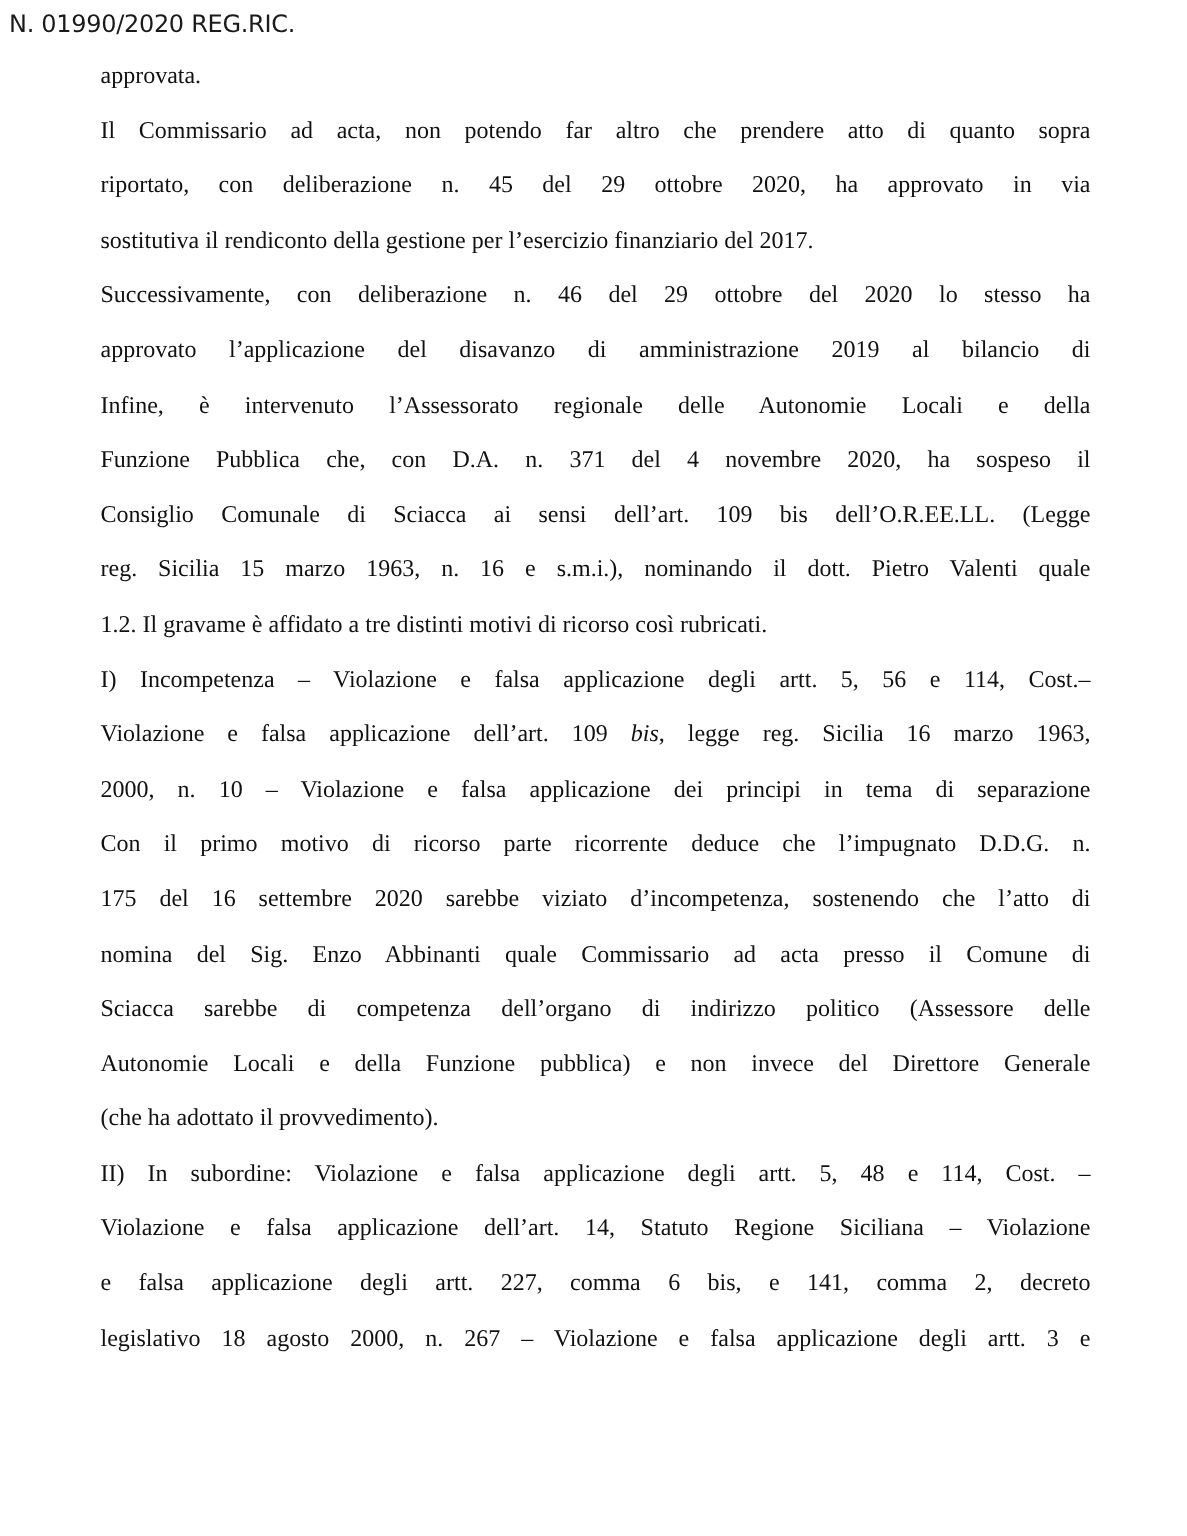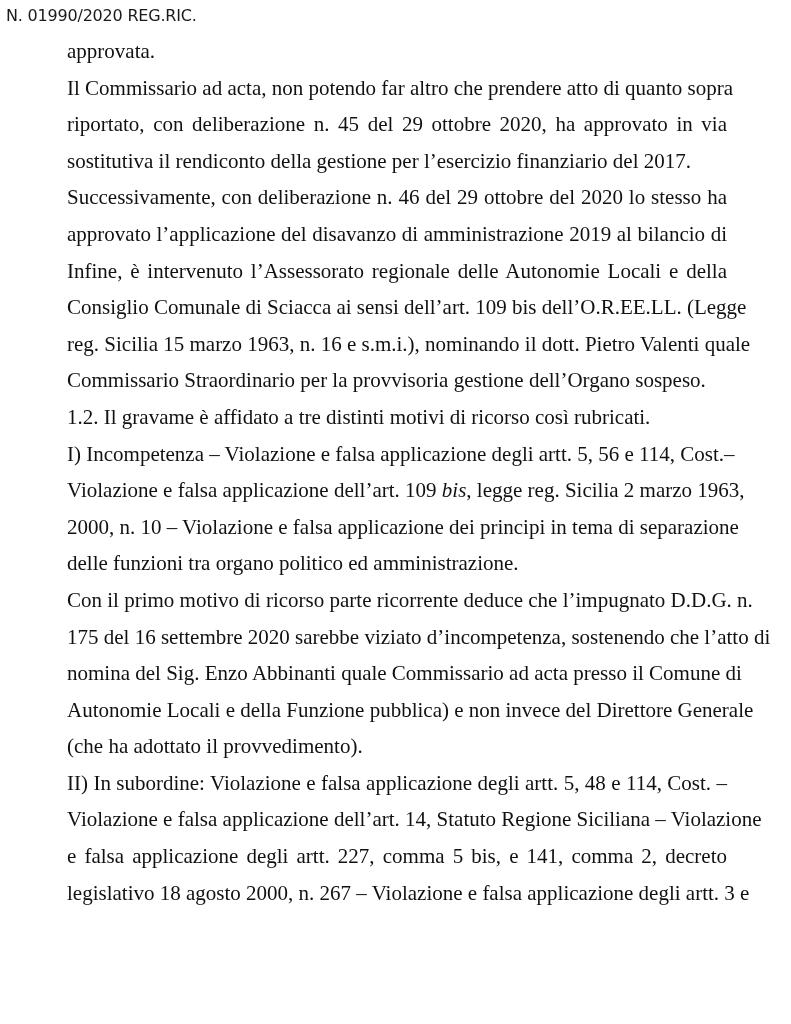--- a/index.html
+++ b/index.html
@@ -24,21 +24,21 @@
       color: #1a1a1a;
     }
     .page-body {
       position: absolute;
       left: 67px;
       top: 33px;
       width: 660px;
     }
     .line {
       font-family: "Liberation Serif", serif;
-      font-size: 21px;
+      font-size: 16px;
       line-height: 36.6px;
       height: 36.6px;
       white-space: nowrap;
       overflow: visible;
     }
     .line.just {
       text-align: justify;
       text-align-last: justify;
     }
     .line.last {
@@ -65,45 +65,45 @@
     <div class="line last">sostitutiva il rendiconto della gestione per l’esercizio finanziario del 2017.</div>
   </div>
 
   <div class="paragraph">
     <div class="line just">Successivamente, con deliberazione n. 46 del 29 ottobre del 2020 lo stesso ha</div>
     <div class="line just">approvato l’applicazione del disavanzo di amministrazione 2019 al bilancio di</div>
   </div>
 
   <div class="paragraph">
     <div class="line just">Infine, è intervenuto l’Assessorato regionale delle Autonomie Locali e della</div>
+    <div class="line just">Funzione Pubblica che, con D.A. n. 371 del 4 novembre 2020, ha sospeso il</div>
     <div class="line just">Consiglio Comunale di Sciacca ai sensi dell’art. 109 bis dell’O.R.EE.LL. (Legge</div>
     <div class="line just">reg. Sicilia 15 marzo 1963, n. 16 e s.m.i.), nominando il dott. Pietro Valenti quale</div>
-    <div class="line last">Commissario Straordinario per la provvisoria gestione dell’Organo sospeso.</div>
   </div>
 
   <div class="paragraph">
     <div class="line last">1.2. Il gravame è affidato a tre distinti motivi di ricorso così rubricati.</div>
   </div>
 
   <div class="paragraph">
     <div class="line just">I) Incompetenza – Violazione e falsa applicazione degli artt. 5, 56 e 114, Cost.–</div>
-    <div class="line just"><span>Violazione e falsa applicazione dell’art. 109</span> <span class="seg-italic">bis</span><span>, legge reg. Sicilia 2 marzo 1963,</span></div>
+    <div class="line just"><span>Violazione e falsa applicazione dell’art. 109</span> <span class="seg-italic">bis</span><span>, legge reg. Sicilia 16 marzo 1963,</span></div>
     <div class="line just">2000, n. 10 – Violazione e falsa applicazione dei principi in tema di separazione</div>
-    <div class="line last">delle funzioni tra organo politico ed amministrazione.</div>
   </div>
 
   <div class="paragraph">
     <div class="line just">Con il primo motivo di ricorso parte ricorrente deduce che l’impugnato D.D.G. n.</div>
     <div class="line just">175 del 16 settembre 2020 sarebbe viziato d’incompetenza, sostenendo che l’atto di</div>
     <div class="line just">nomina del Sig. Enzo Abbinanti quale Commissario ad acta presso il Comune di</div>
+    <div class="line just">Sciacca sarebbe di competenza dell’organo di indirizzo politico (Assessore delle</div>
     <div class="line just">Autonomie Locali e della Funzione pubblica) e non invece del Direttore Generale</div>
     <div class="line last">(che ha adottato il provvedimento).</div>
   </div>
 
   <div class="paragraph">
     <div class="line just">II) In subordine: Violazione e falsa applicazione degli artt. 5, 48 e 114, Cost. –</div>
     <div class="line just">Violazione e falsa applicazione dell’art. 14, Statuto Regione Siciliana – Violazione</div>
-    <div class="line just">e falsa applicazione degli artt. 227, comma 5 bis, e 141, comma 2, decreto</div>
+    <div class="line just">e falsa applicazione degli artt. 227, comma 6 bis, e 141, comma 2, decreto</div>
     <div class="line just">legislativo 18 agosto 2000, n. 267 – Violazione e falsa applicazione degli artt. 3 e</div>
 
   </div>
 
 </div>
 
 </body></html>

